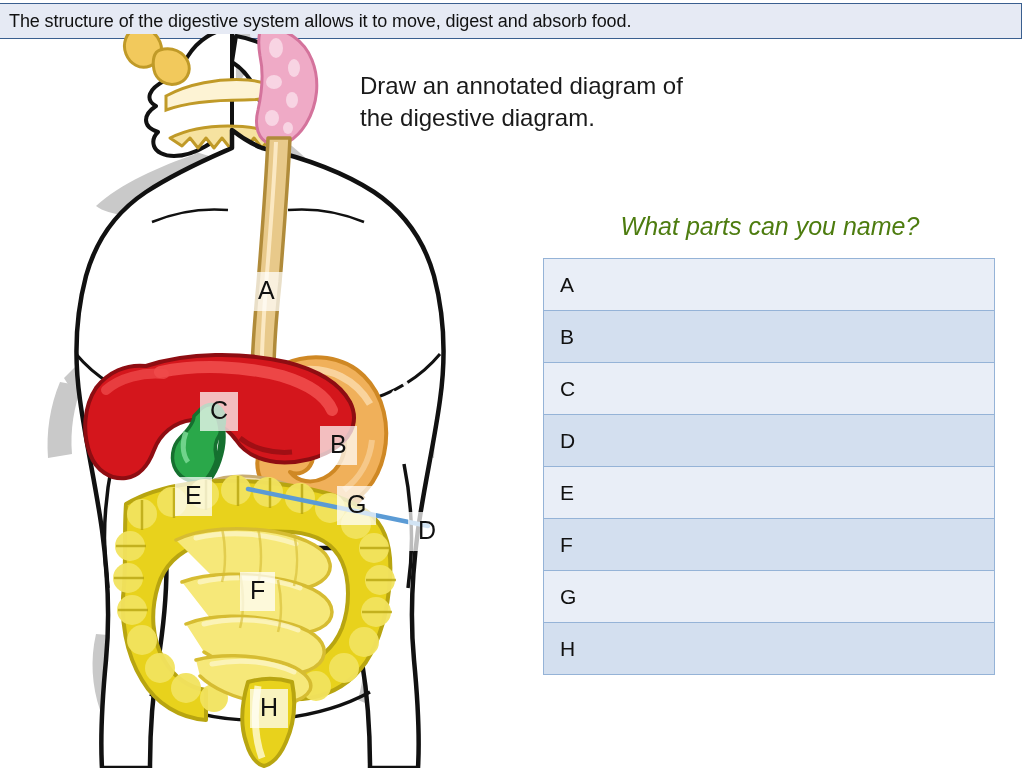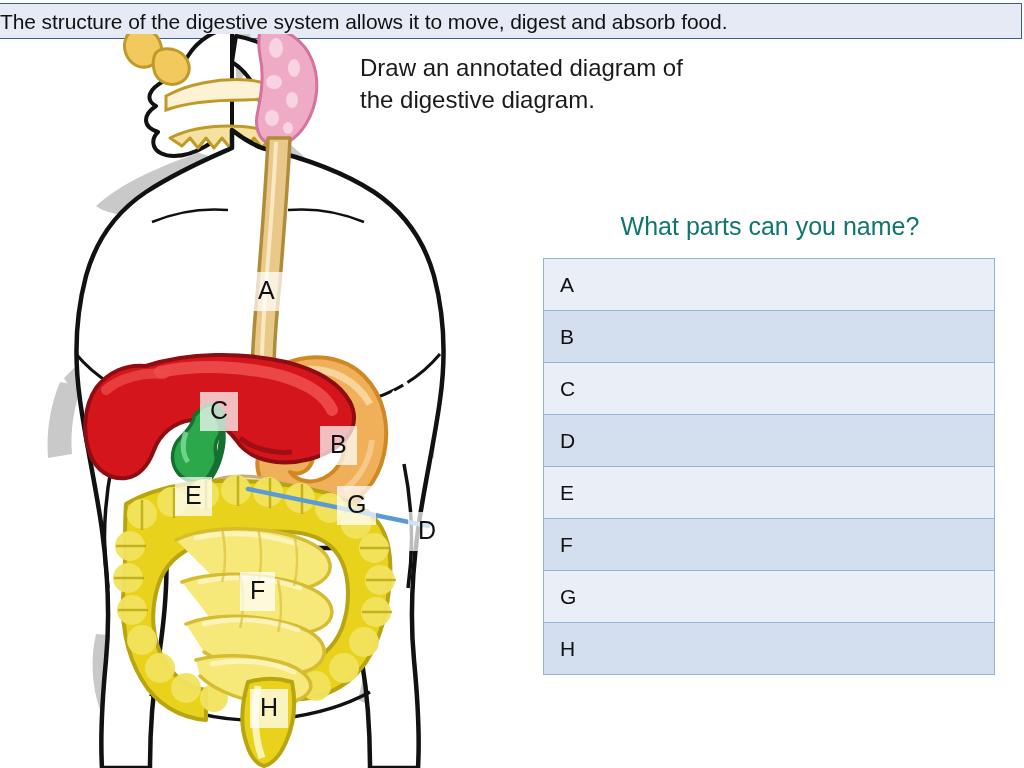--- a/index.html
+++ b/index.html
@@ -24,48 +24,50 @@
     width: 1022px;
     height: 36px;
     box-sizing: border-box;
     background: #e6eaf4;
     border: 1px solid #3a5f8f;
     border-left: none;
     display: flex;
     align-items: center;
   }
   #header-banner-text {
-    font-size: 21px;
+    font-size: 18px;
     line-height: 1;
+    padding-left: 9px;
     letter-spacing: -0.1px;
     white-space: nowrap;
     color: #111111;
   }
 
   
   #instruction {
     position: absolute;
     left: 360px;
-    top: 52px;
+    top: 70px;
     width: 460px;
     font-size: 24px;
     line-height: 1.32;
     color: #1a1a1a;
   }
   #instruction .line { display: block; }
 
   
   #question-prompt {
     position: absolute;
     left: 540px;
     top: 212px;
     width: 460px;
     text-align: center;
+    font-style: italic;
     font-size: 25px;
-    color: #0f766e;
+    color: #4d7c0f;
   }
 
   
   #answer-table {
     position: absolute;
     left: 543px;
     top: 258px;
     width: 452px;
     border-collapse: collapse;
   }

